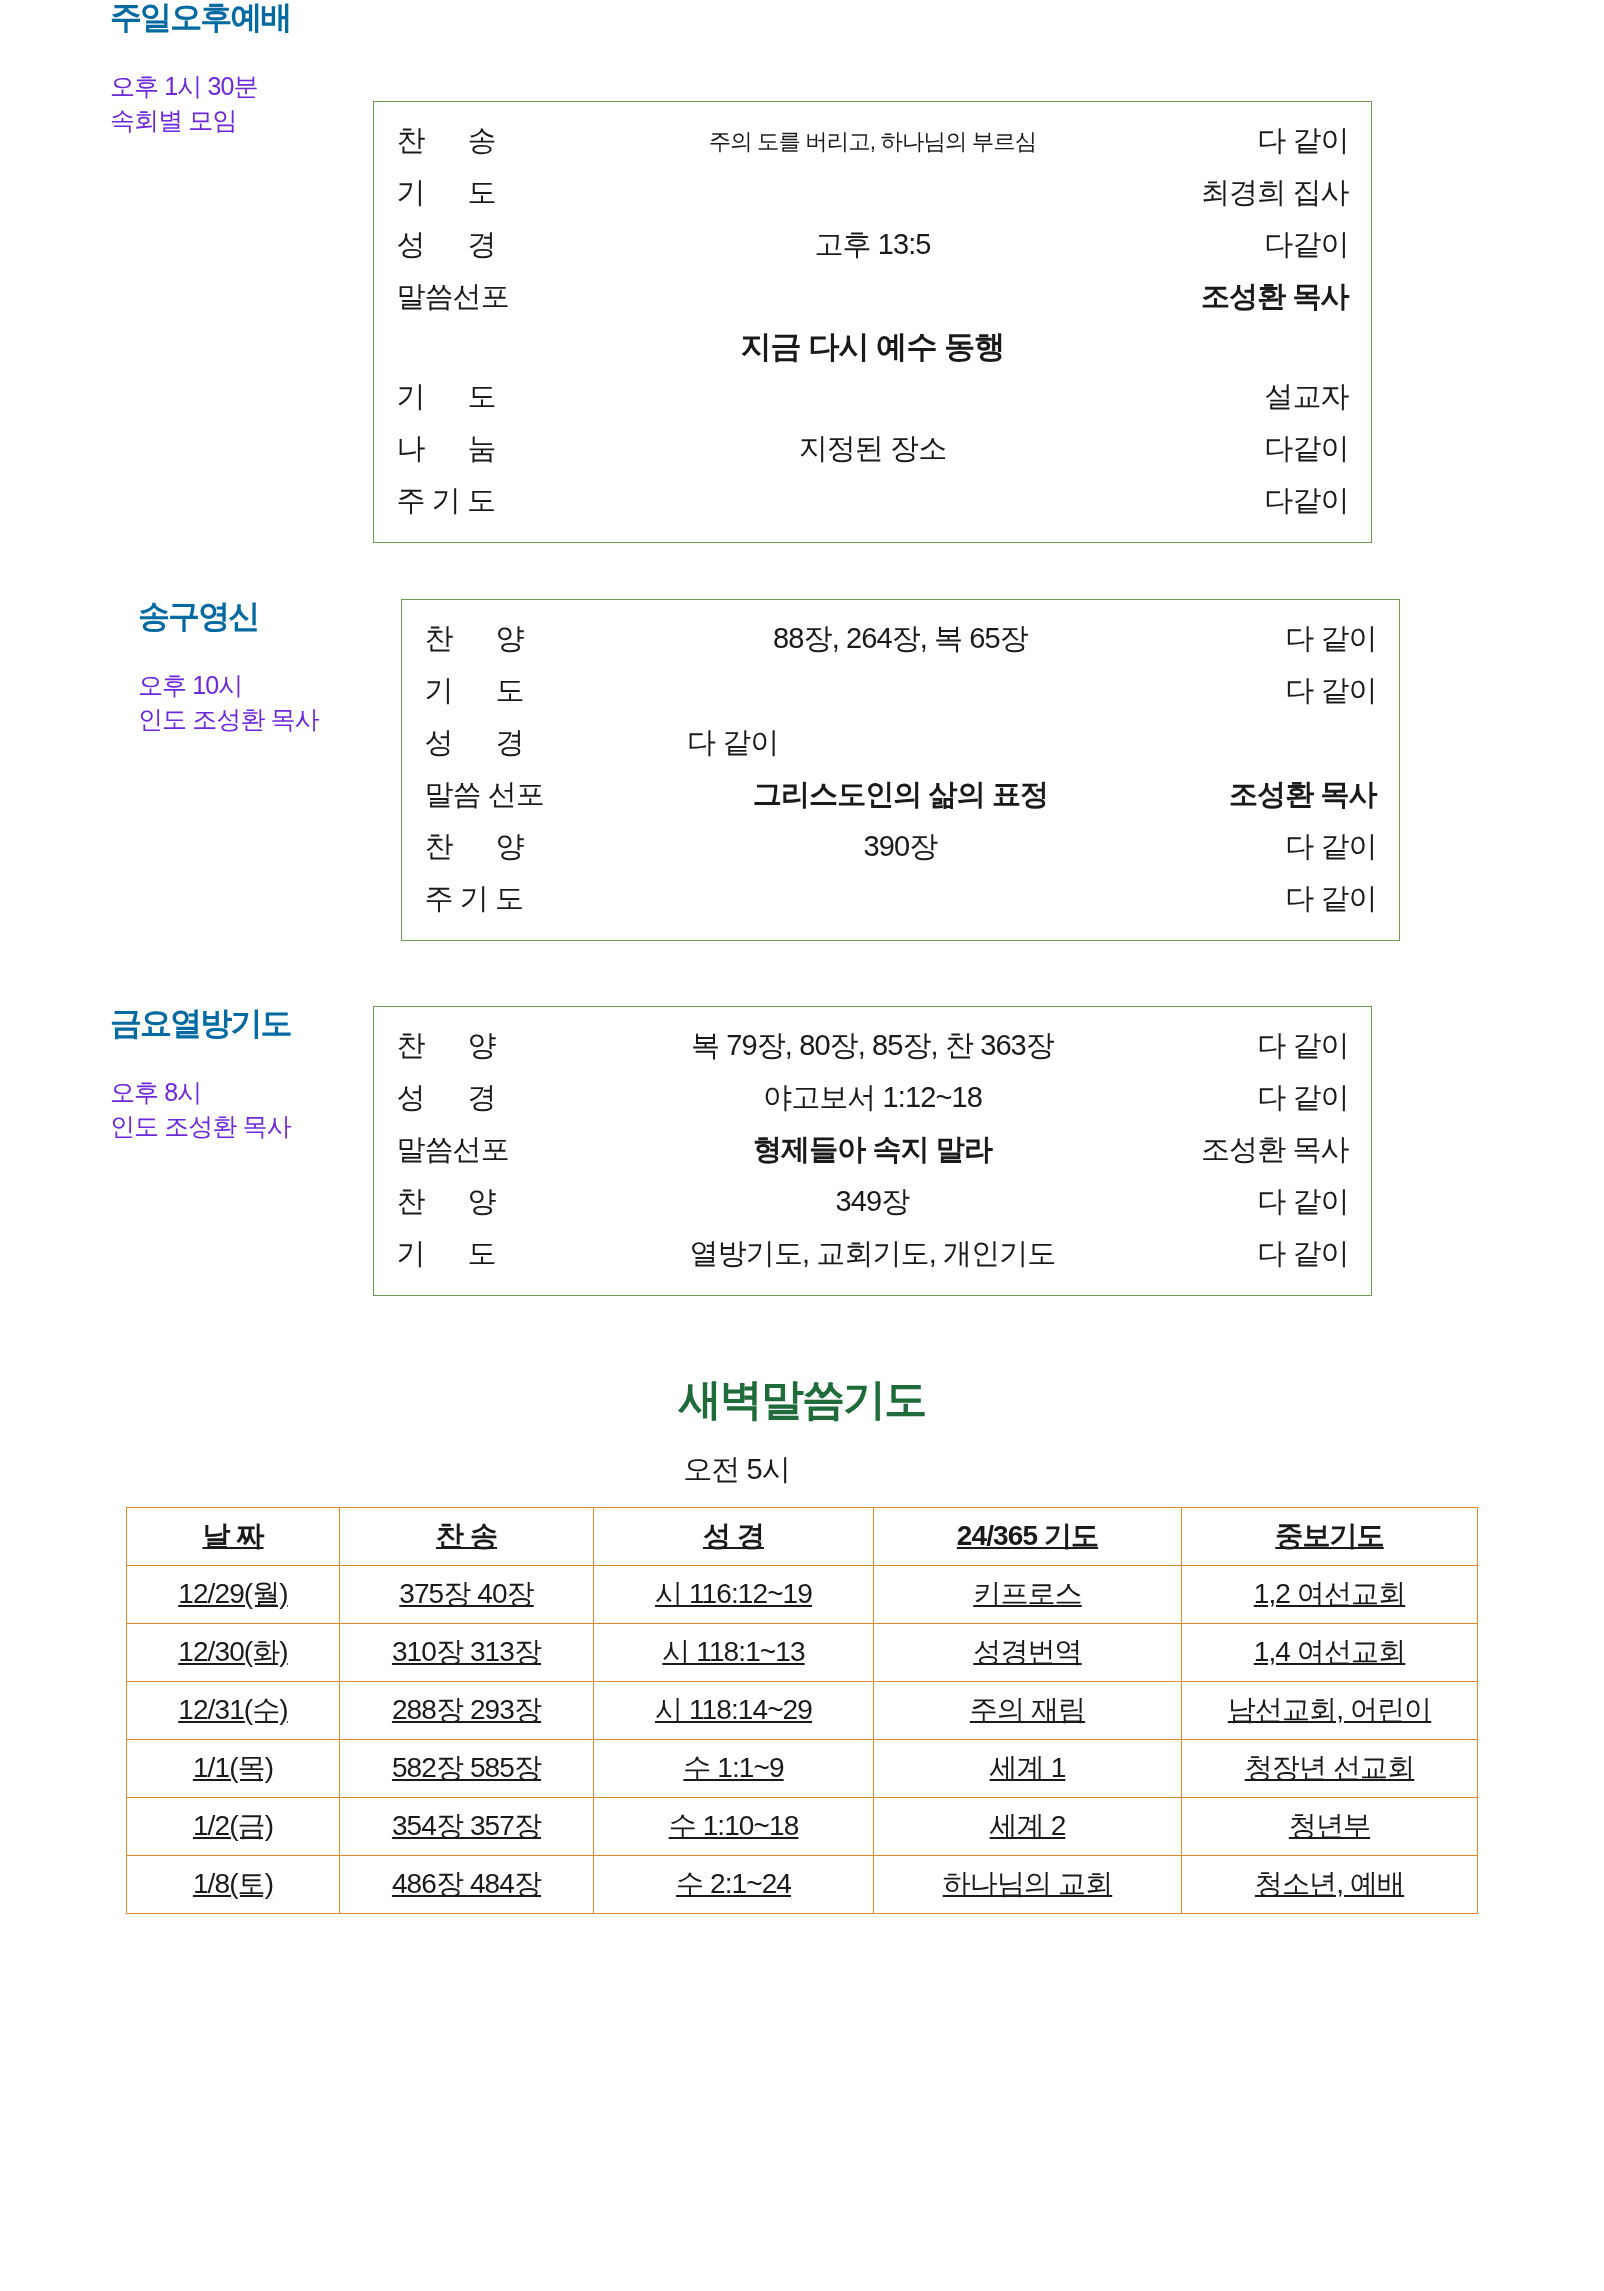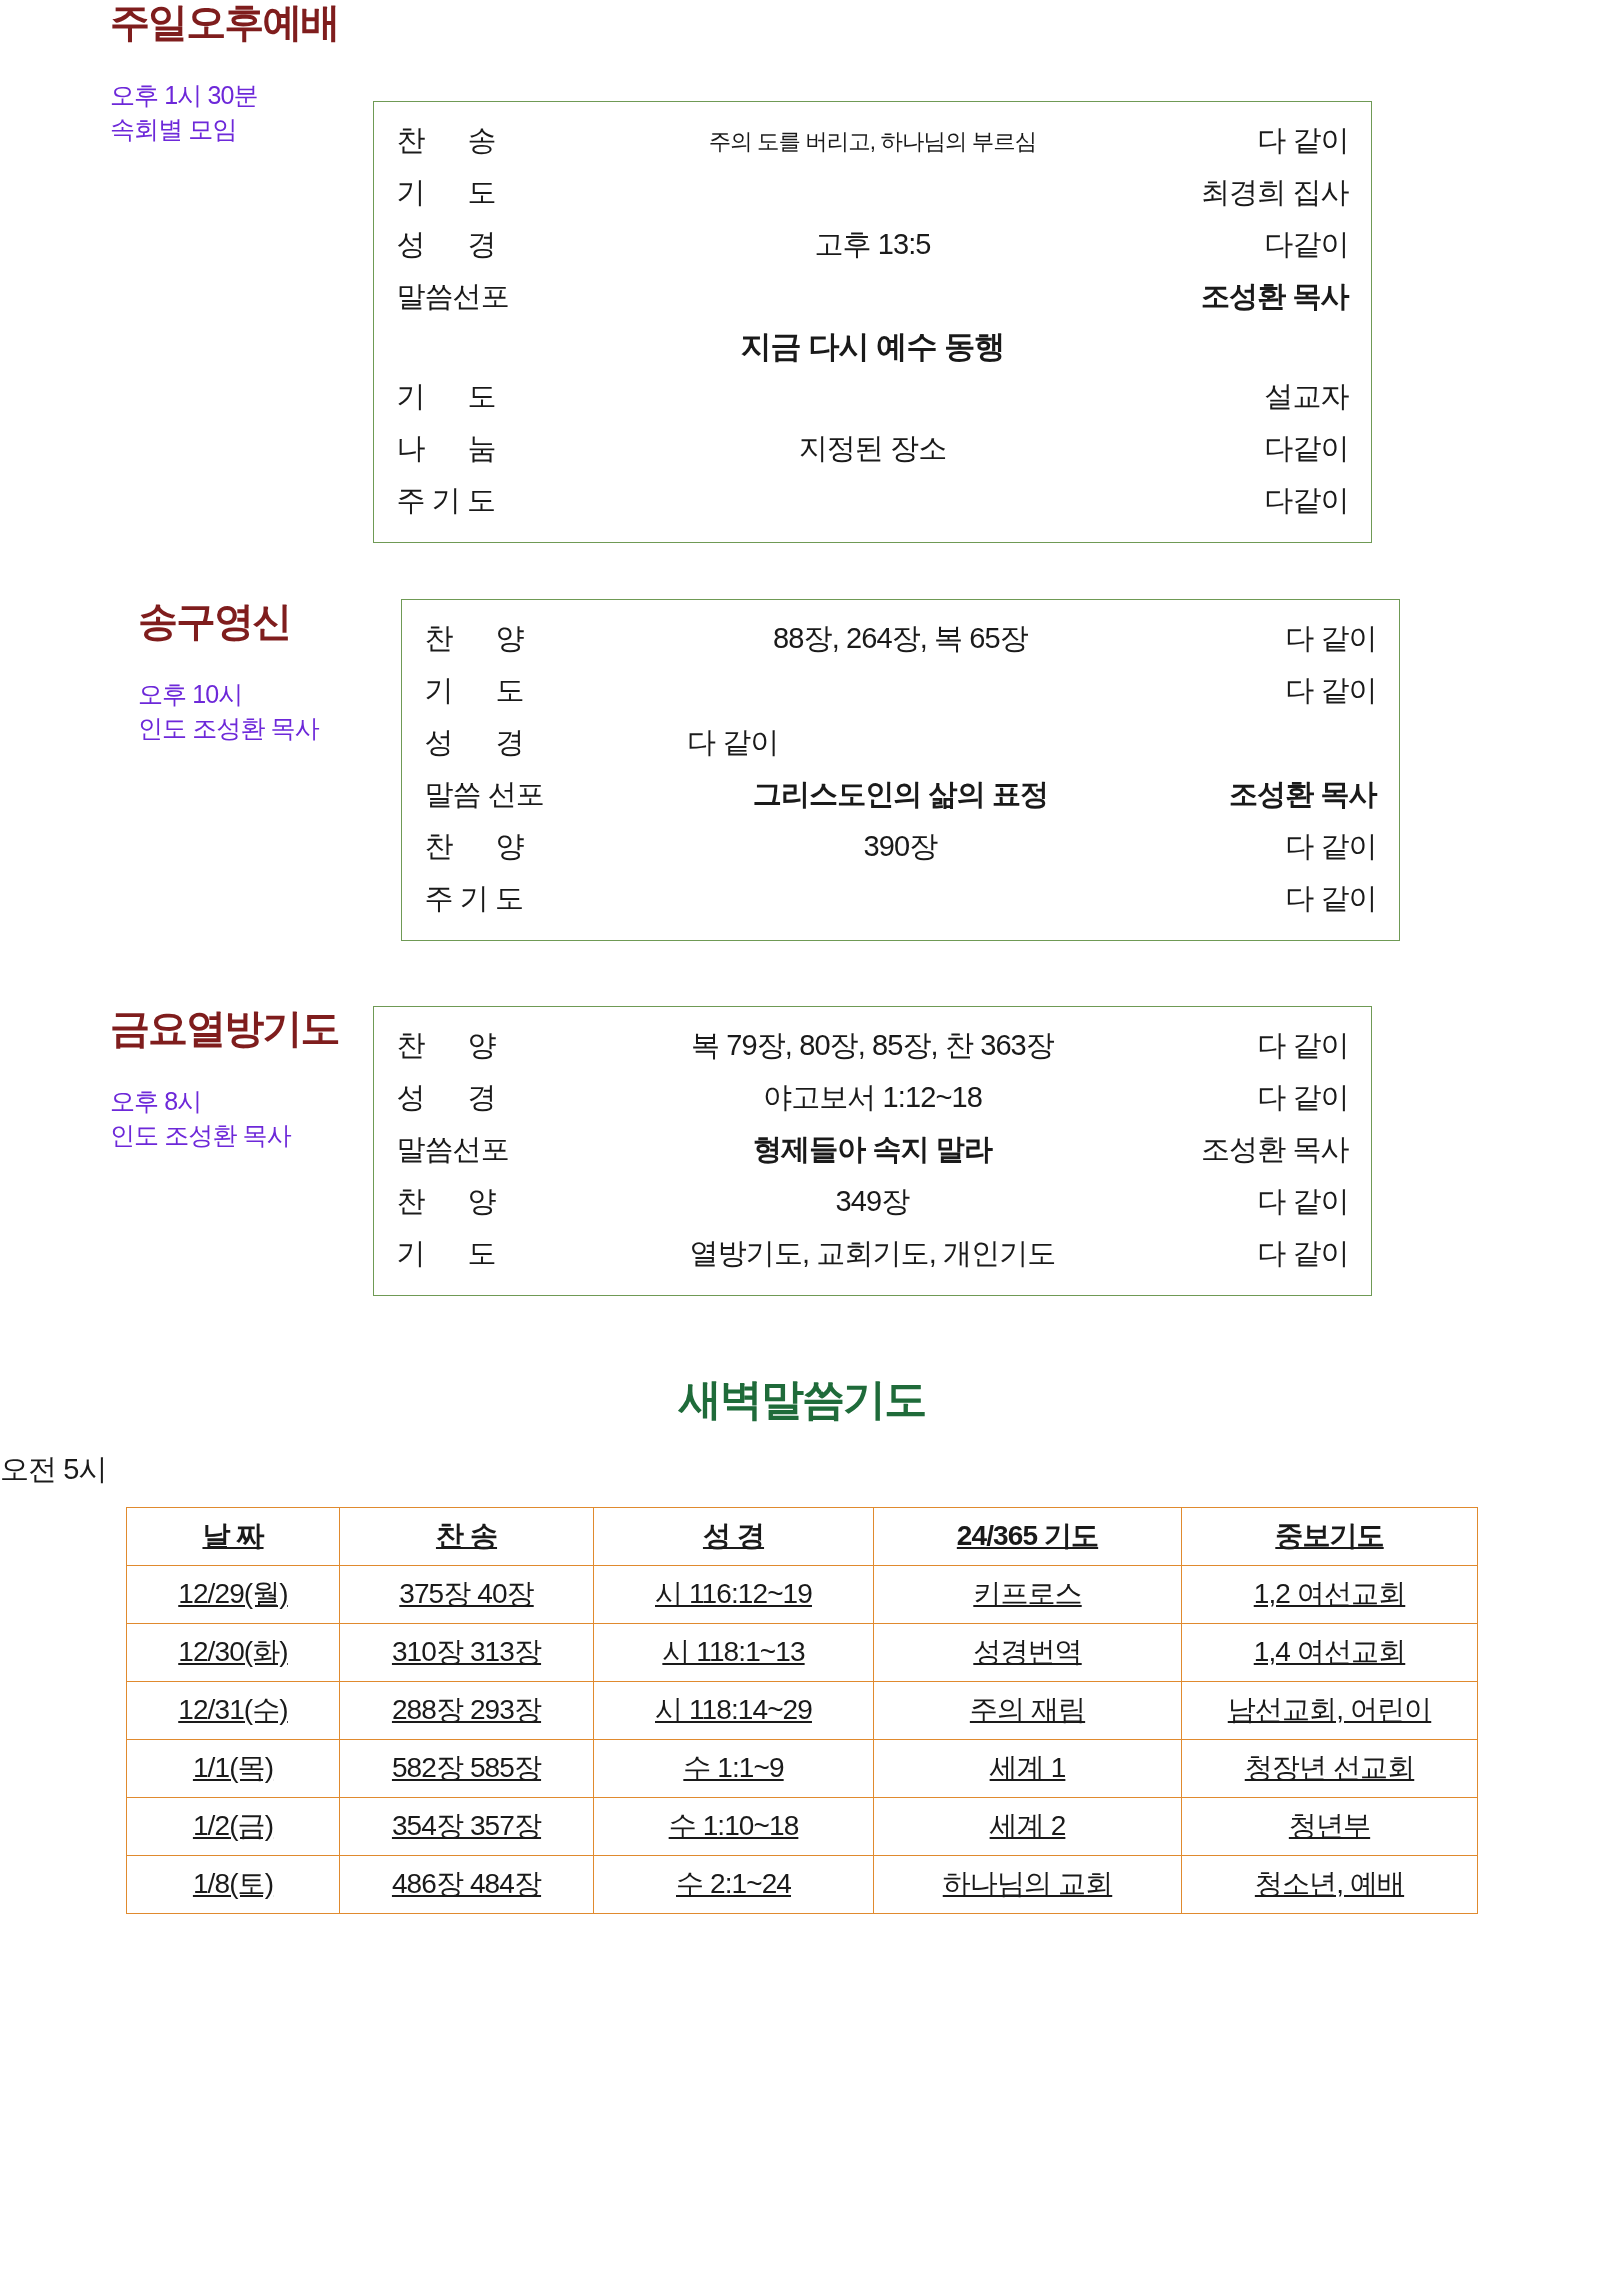--- a/index.html
+++ b/index.html
@@ -29,23 +29,23 @@
     align-items: flex-start;
     margin: 0 0 0 0;
   }
   .svc-left {
     width: 373px;
     flex: 0 0 373px;
     padding-left: 110px;
     box-sizing: border-box;
   }
   .svc-title {
-    font-size: 40px;
+    font-size: 32px;
     font-weight: bold;
-    color: #7f1d1d;
+    color: #0369a1;
     letter-spacing: -1.9px;
     line-height: 1.1;
     white-space: nowrap;
   }
   .svc-sub {
     margin-top: 35px;
     font-size: 25px;
     line-height: 1.35;
     color: #6d28d9;
     letter-spacing: -0.9px;
@@ -104,21 +104,21 @@
   
   .dawn-title {
     text-align: center;
     font-size: 43px;
     font-weight: bold;
     color: #1f6b3a;
     letter-spacing: -1.9px;
     margin-top: 0;
   }
   .dawn-time {
-    text-align: left;
+    text-align: center;
     font-size: 29px;
     letter-spacing: -0.9px;
     padding-right: 131px;
     margin-top: 20.5px;
   }
   table.dawn {
     border-collapse: collapse;
     margin: 17px auto 0 auto;
     width: 1350px;
     table-layout: fixed;

